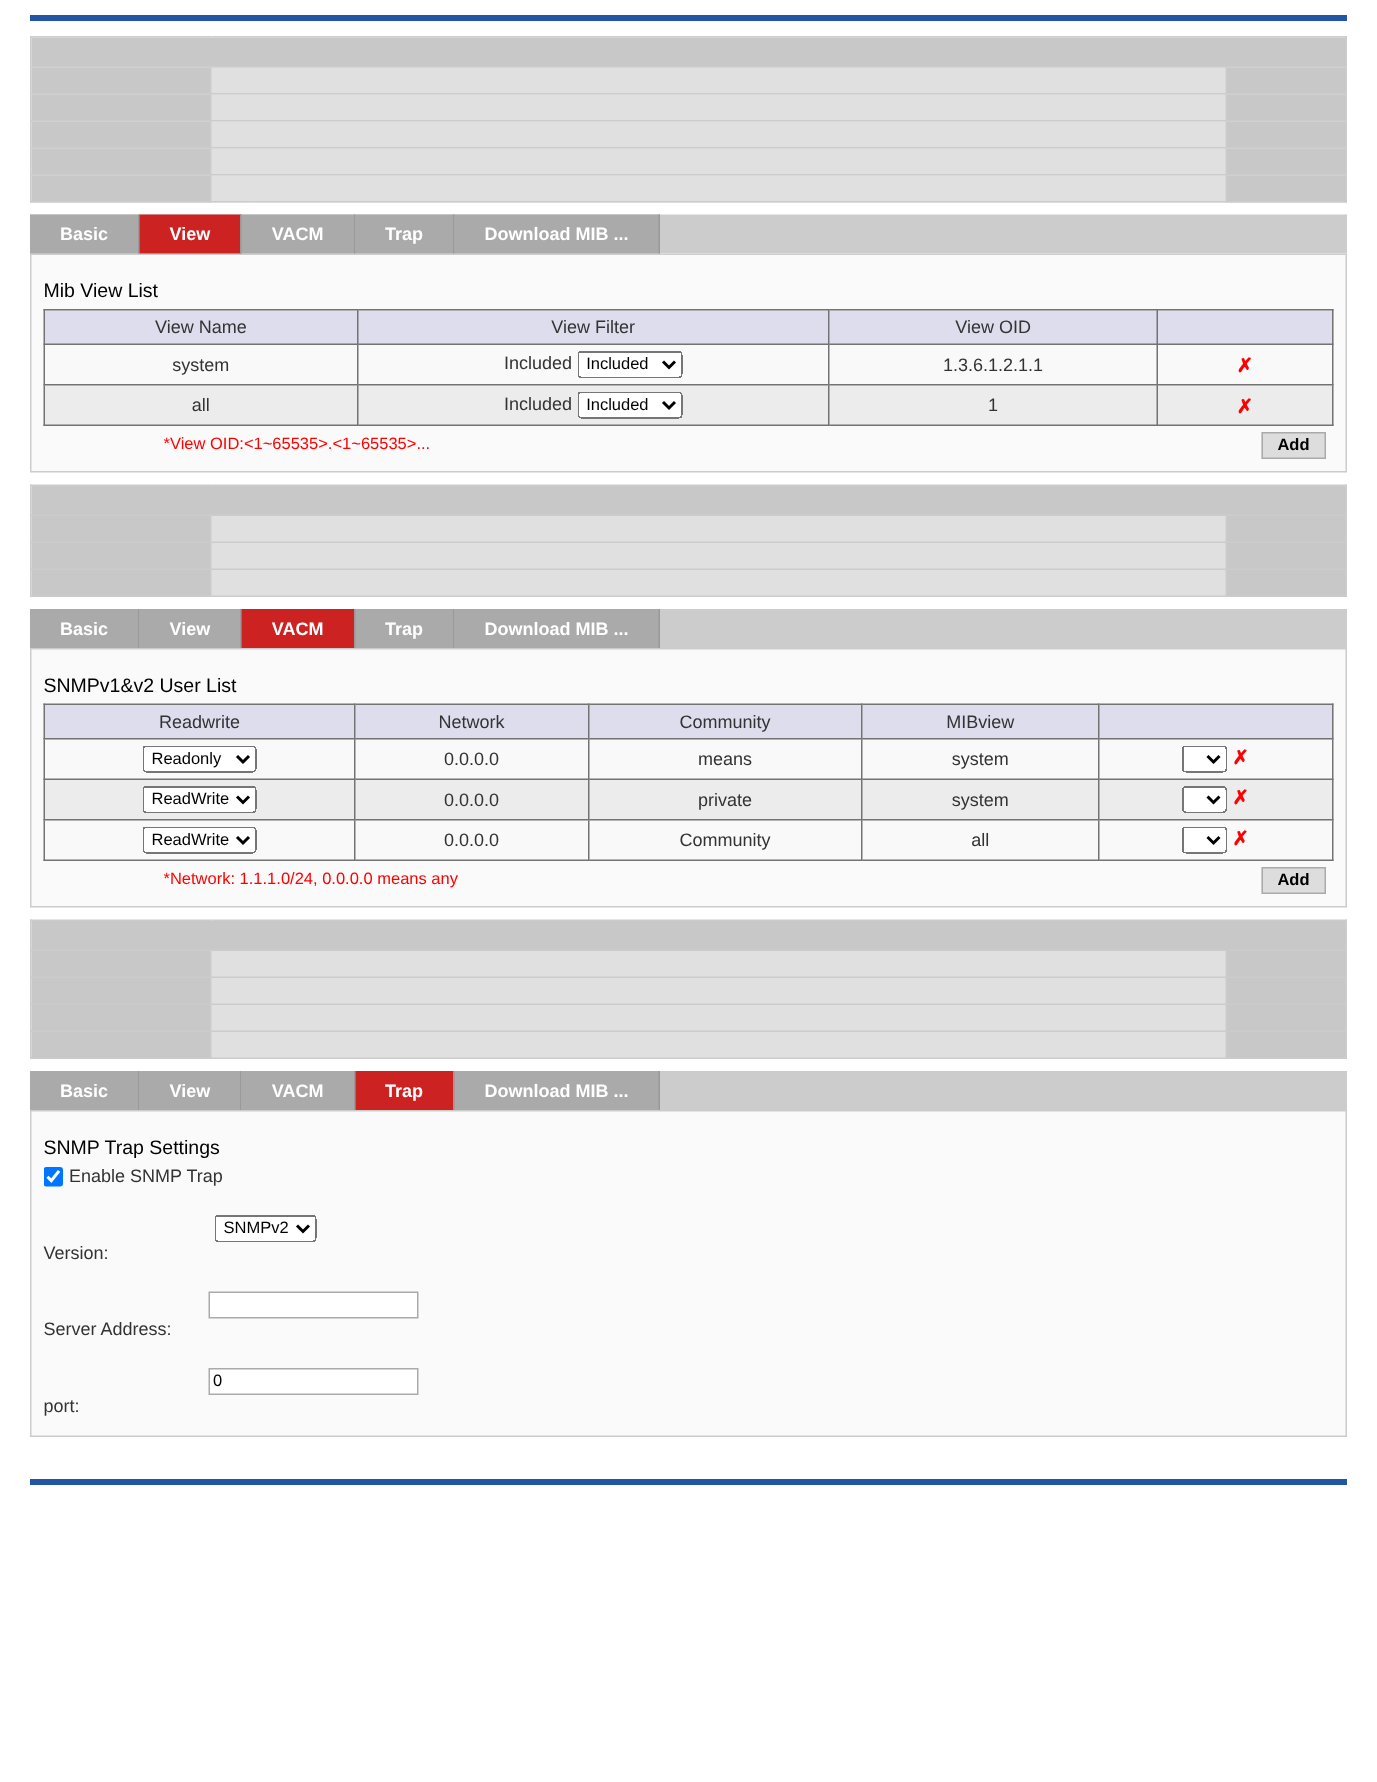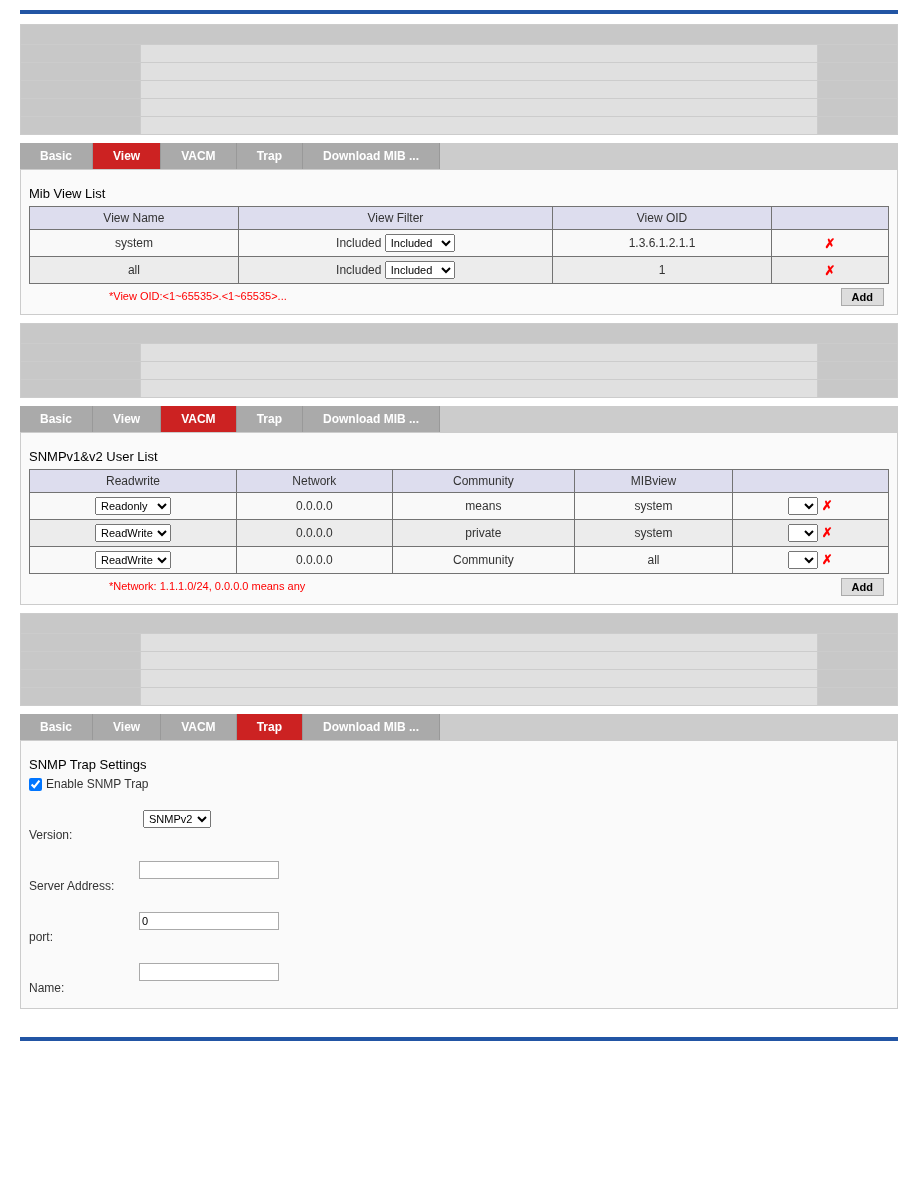--- a/index.html
+++ b/index.html
@@ -334,22 +334,18 @@
     <div class="form-row">
       <span class="form-label">Server Address:</span>
       <input type="text" value="" style="">
     </div>
 
     <div class="form-row">
       <span class="form-label">port:</span>
       <input type="text" value="0" style="">
     </div>
 
-    <div class="form-row">
-      <span class="form-label">Name:</span>
-      <input type="text" value="" style="">
-    </div>
   </div>
 
   <div style="height: 20px;"></div>
   <div class="blue-bar"></div>
 
 </div>
 
 </body></html>

